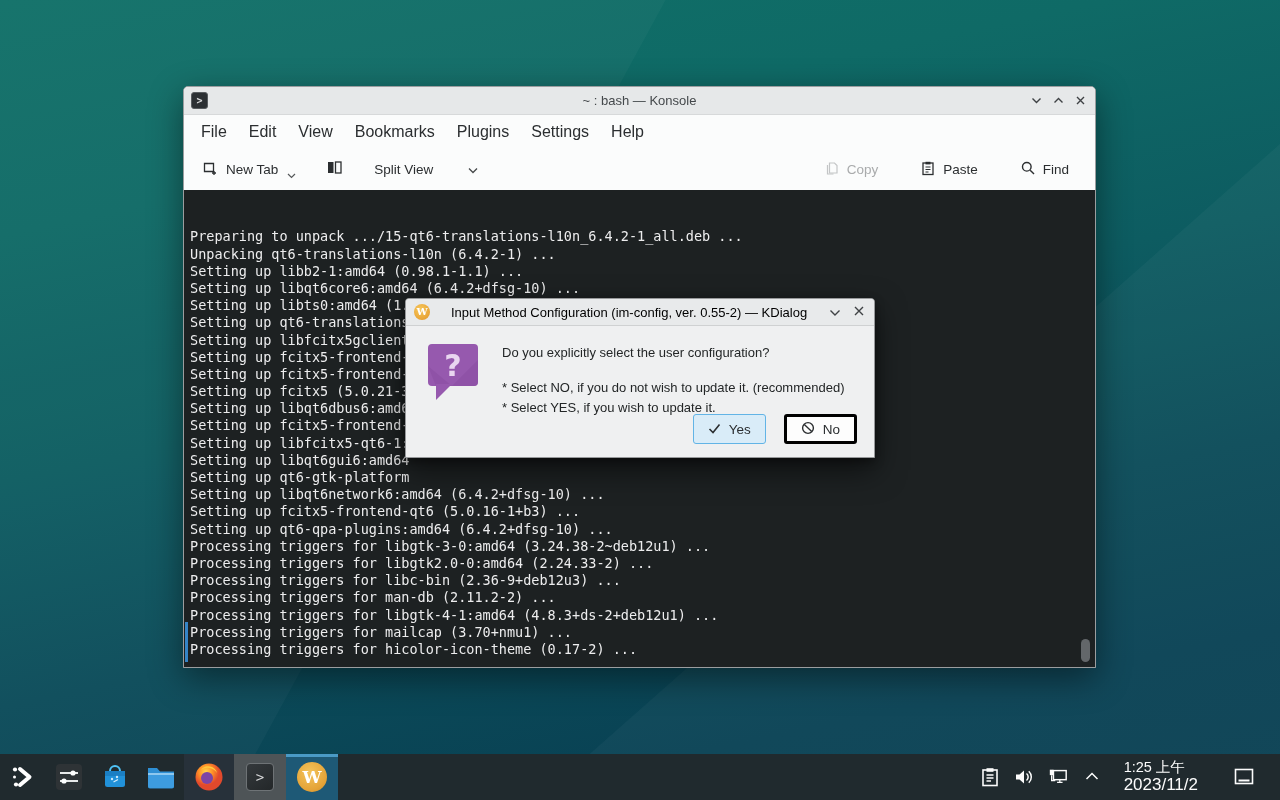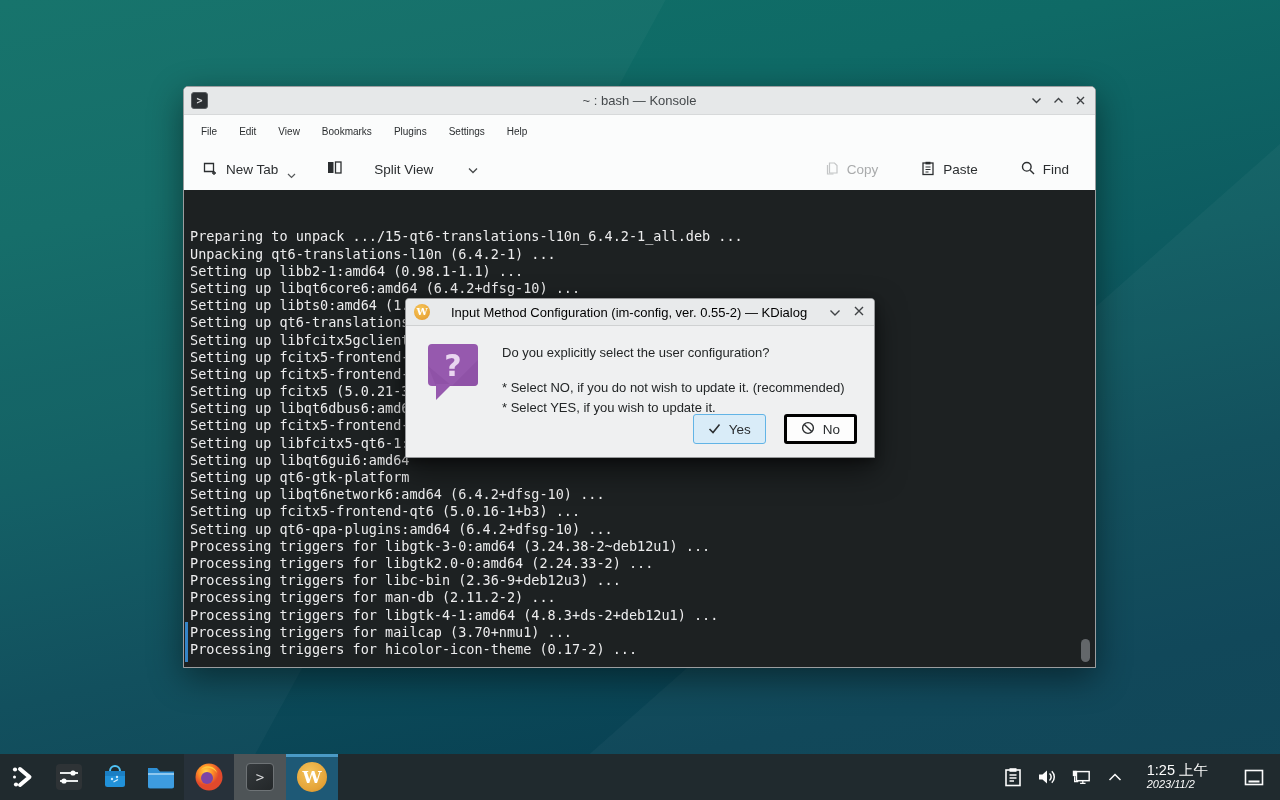--- a/index.html
+++ b/index.html
@@ -38,21 +38,21 @@
     font-family:"DejaVu Sans Mono",monospace; z-index:2;
   }
   .win-btns{position:absolute; right:8px; display:flex; gap:9px; z-index:2;}
   .win-btns svg{display:block;}
 
   .k-menubar{
     height:33px; background:#fbfcfc; display:flex; align-items:center;
     padding-left:6px; flex:0 0 33px;
   }
   .menu-item{
-    font-size:10px; color:#2b2e30; padding:5px 11px; border-radius:3px;
+    font-size:16px; color:#2b2e30; padding:5px 11px; border-radius:3px;
   }
 
   .k-toolbar{
     height:42px; background:#fbfcfc; display:flex; align-items:center;
     padding:0 10px; flex:0 0 42px;
   }
   .tb-btn{
     display:flex; align-items:center; gap:7px; font-size:13.5px; color:#2b2e30;
     padding:7px 8px; border-radius:3px; position:relative;
   }
@@ -140,26 +140,26 @@
     color:#fff; text-align:center; line-height:30px; font-size:17px;
     font-weight:bold; font-family:"DejaVu Serif",serif;
   }
   .konsole-sq{
     width:28px; height:28px; background:linear-gradient(145deg,#34393c,#232729);
     border:1px solid #6e7376; border-radius:4px; color:#d9dadb;
     display:flex; align-items:center; justify-content:center;
     font-family:"DejaVu Sans Mono",monospace; font-size:14px;
   }
   .tray{
-    margin-left:auto; display:flex; align-items:center; gap:14px; padding-right:10px;
+    margin-left:auto; display:flex; align-items:center; gap:14px; padding-right:20px;
   }
   .tray-icon{display:flex; align-items:center; justify-content:center; width:20px; height:20px;}
   .clock{color:#fcfcfc; text-align:left; line-height:1.08; margin:0 8px;}
   .clock-time{font-size:14.5px;}
-  .clock-date{font-size:11px;font-style:italic;}
+  .clock-date{font-size:17px;}
   .show-desktop{margin:0 6px 0 14px;}
 </style>
 </head>
 <body>
 
 <div class="desktop">
   <div class="facet1"></div>
   <div class="facet2"></div>
 
   <div class="konsole">

